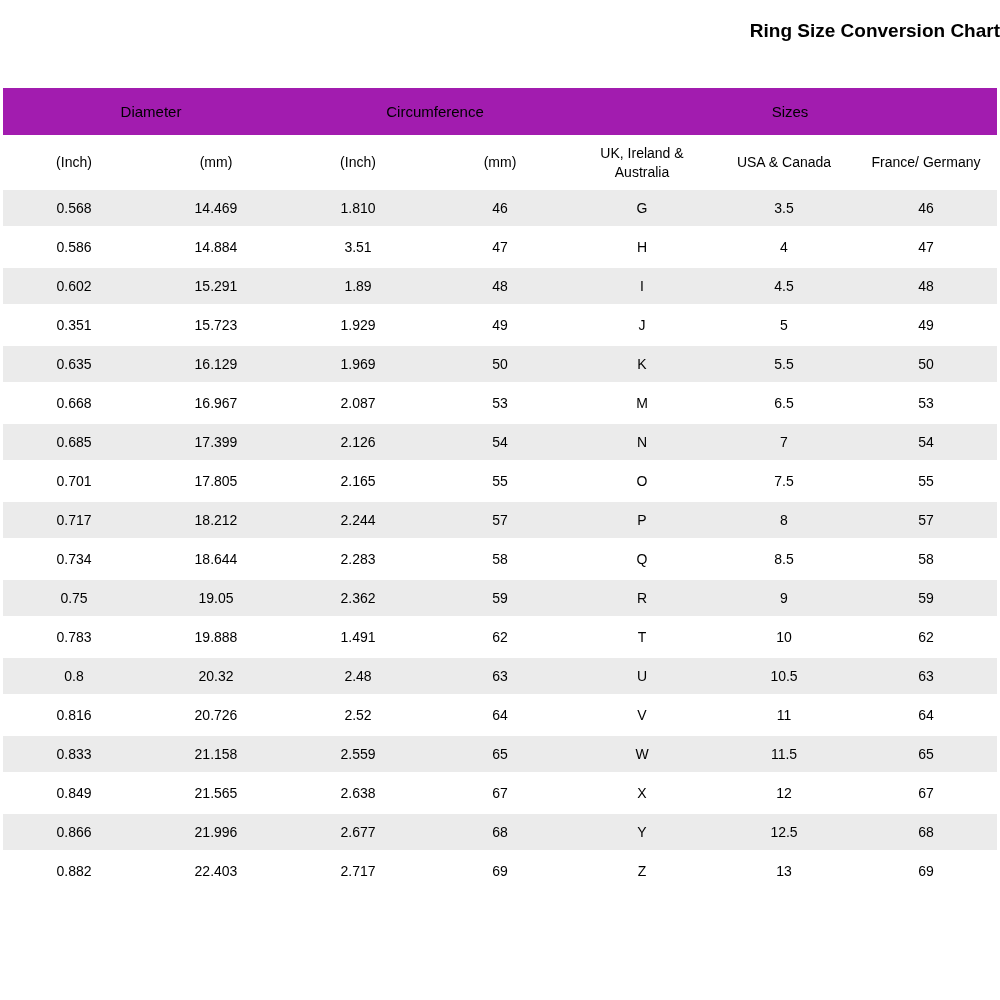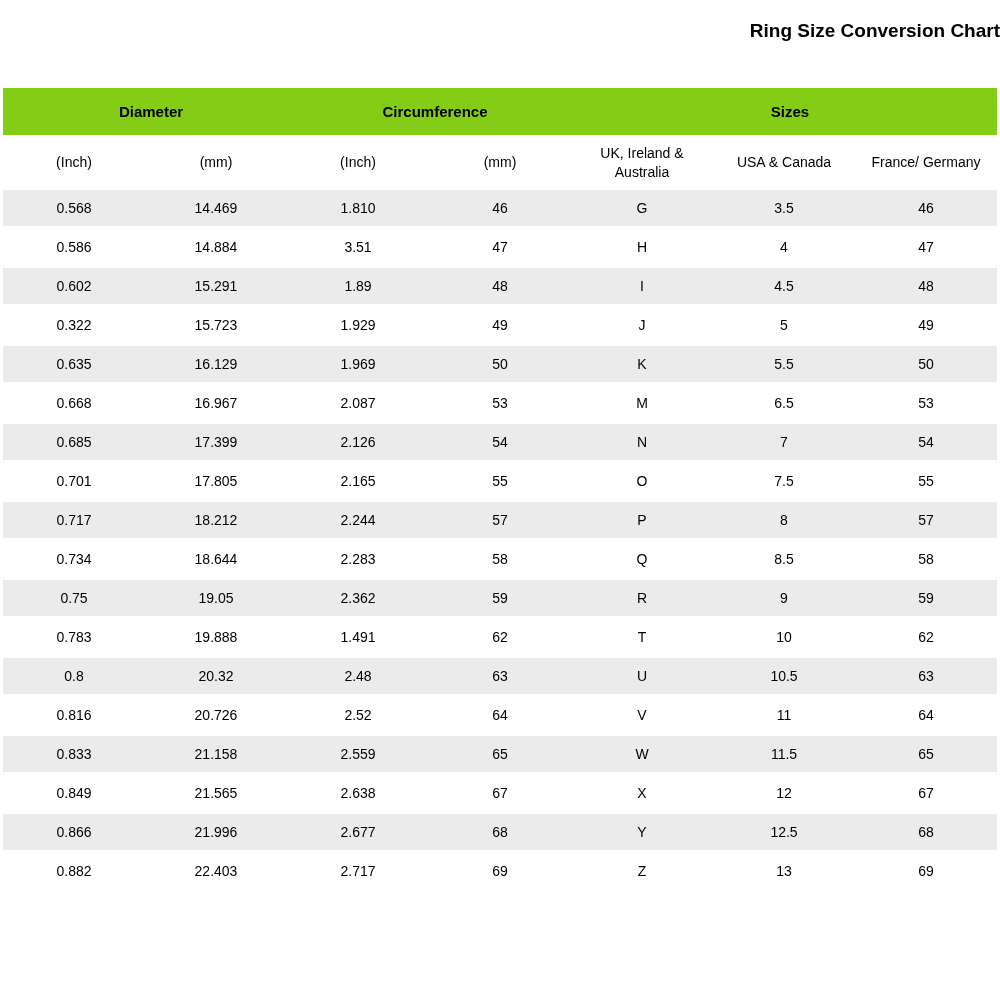--- a/index.html
+++ b/index.html
@@ -32,22 +32,22 @@
   }
   table.conv col { width: 14.2857%; }
   table.conv th, table.conv td {
     text-align: center;
     vertical-align: middle;
     padding: 0 8px;
     border-bottom: 3px solid #ffffff;
     overflow: hidden;
   }
   tr.group-row th {
-    background: #84cc16;
-    font-weight: bold;
+    background: #a21caf;
+    font-weight: normal;
     font-size: 15px;
     height: 47px;
     padding-left: 20px;
   }
   tr.colhead-row th {
     background: #ffffff;
     font-weight: normal;
     font-size: 14px;
     line-height: 1.3;
     height: 49px;
@@ -114,21 +114,21 @@
         <tr>
           <td>0.602</td>
           <td>15.291</td>
           <td>1.89</td>
           <td>48</td>
           <td>I</td>
           <td>4.5</td>
           <td>48</td>
         </tr>
         <tr>
-          <td>0.322</td>
+          <td>0.351</td>
           <td>15.723</td>
           <td>1.929</td>
           <td>49</td>
           <td>J</td>
           <td>5</td>
           <td>49</td>
         </tr>
         <tr>
           <td>0.635</td>
           <td>16.129</td>

